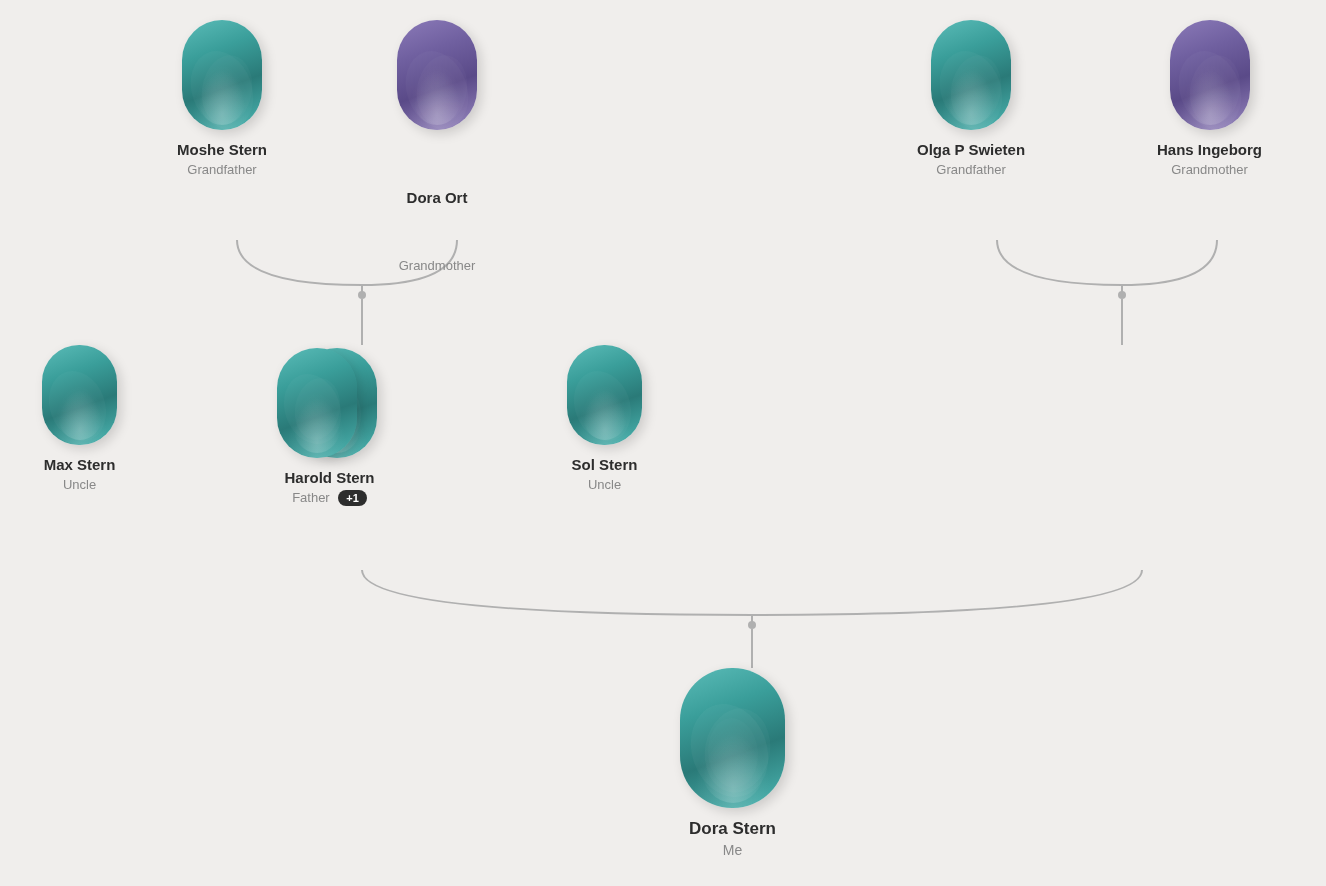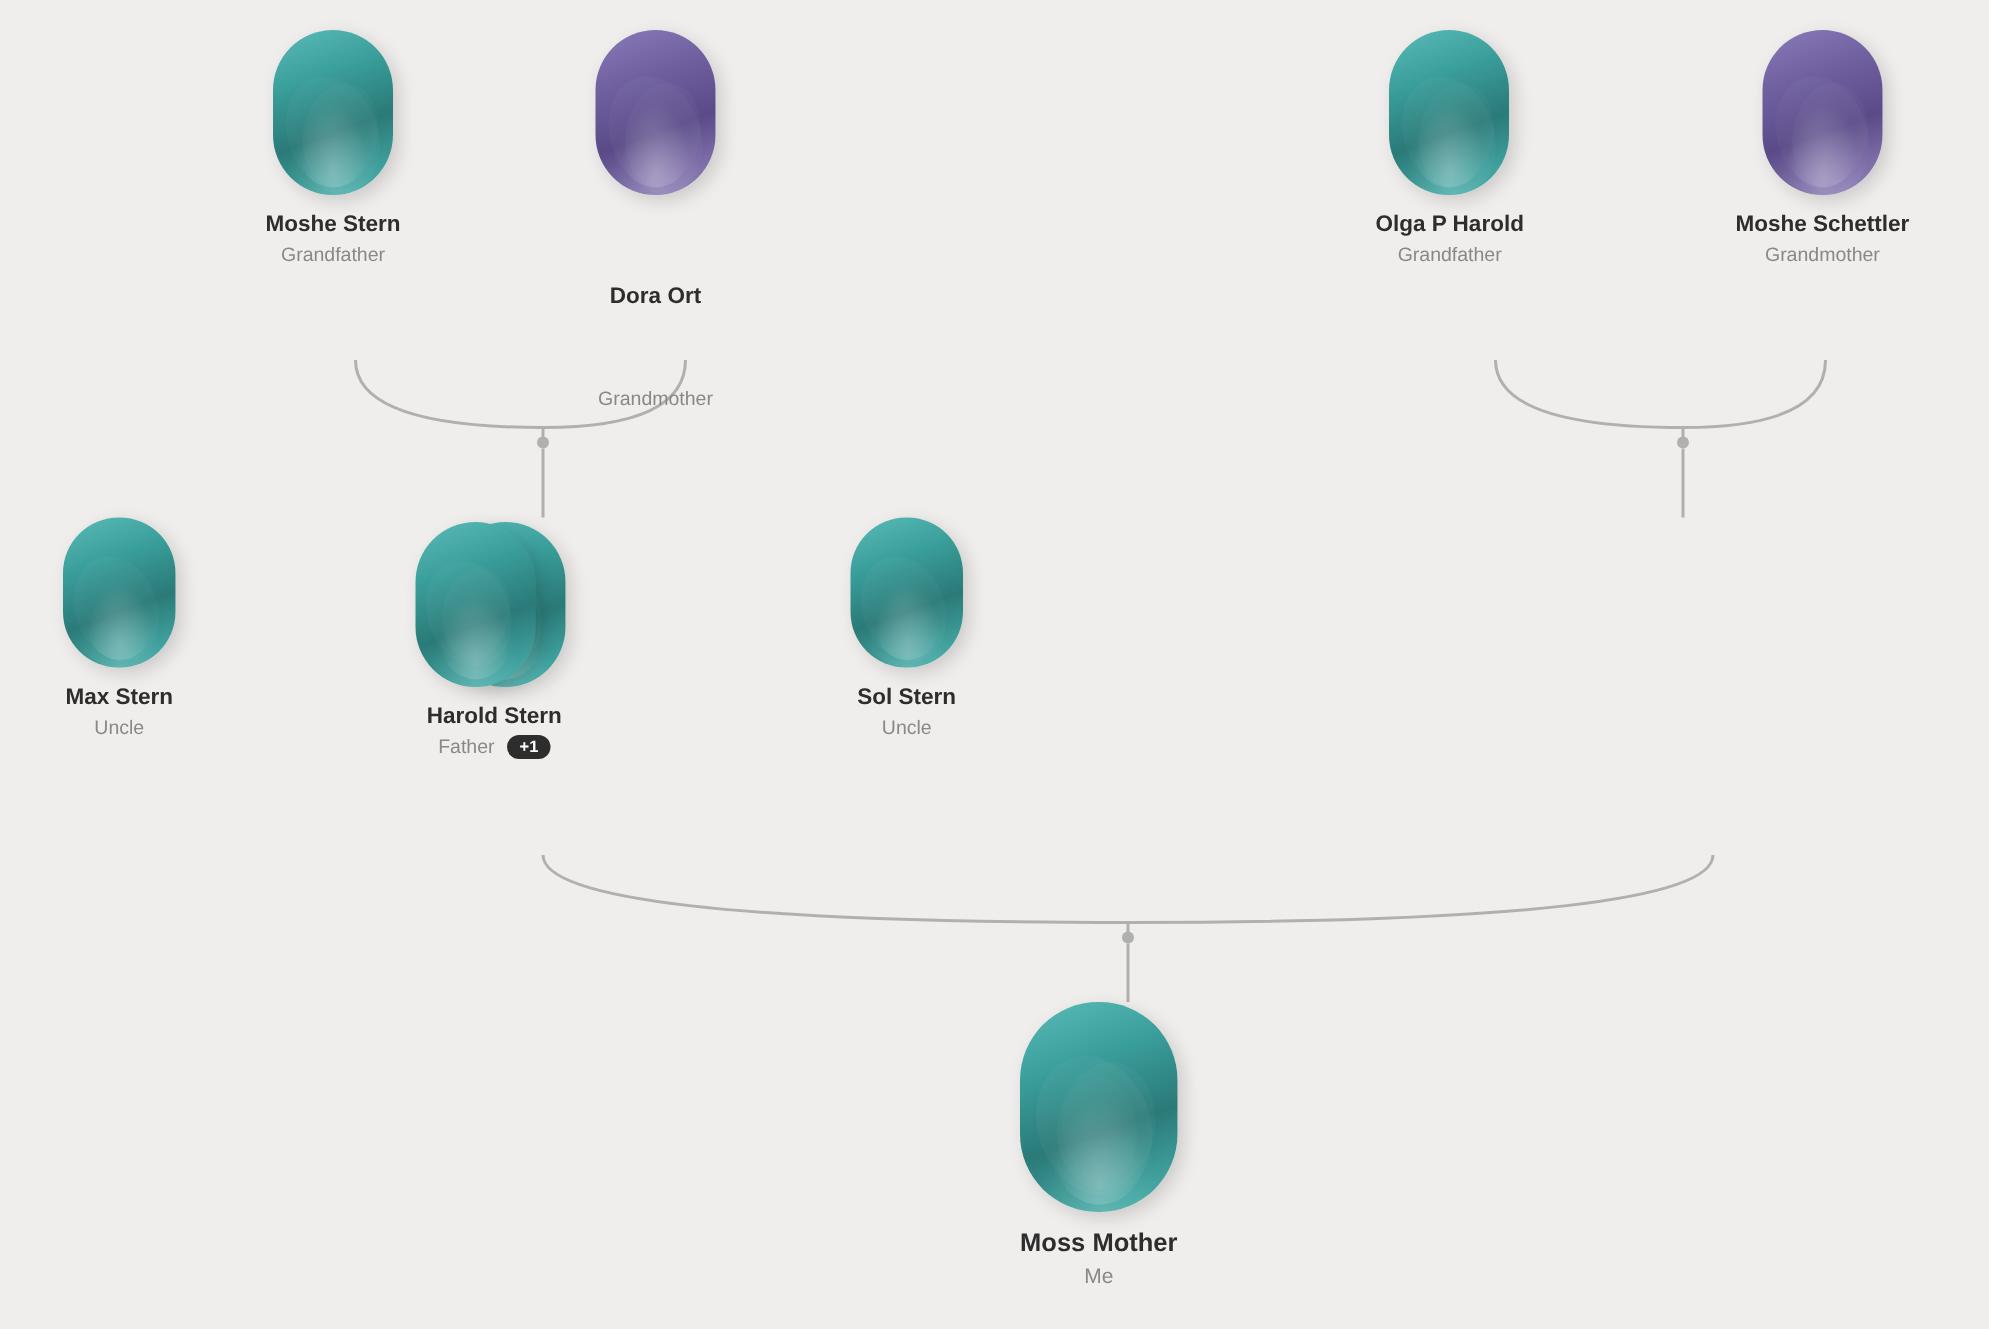--- a/index.html
+++ b/index.html
@@ -246,34 +246,34 @@
 
   <div class="person-node" style="left:895px; top:20px;">
     <div class="avatar">
       <div class="avatar-single teal-avatar">
         <div class="avatar-inner">
           <div class="avatar-petal" style="width:60px;height:80px;background:rgba(255,255,255,0.12);top:30px;left:10px;transform:rotate(-20deg);border-radius:50%;"></div>
           <div class="avatar-petal" style="width:50px;height:70px;background:rgba(255,255,255,0.1);top:35px;left:20px;transform:rotate(10deg);border-radius:50%;"></div>
         </div>
       </div>
     </div>
-    <div class="person-name">Olga P Harold</div>
+    <div class="person-name">Olga P Swieten</div>
     <div class="person-role">Grandfather</div>
   </div>
 
   <div class="person-node" style="left:1135px; top:20px;">
     <div class="avatar">
       <div class="avatar-single purple-avatar">
         <div class="avatar-inner">
           <div class="avatar-petal" style="width:60px;height:80px;background:rgba(255,255,255,0.12);top:30px;left:10px;transform:rotate(-20deg);border-radius:50%;"></div>
           <div class="avatar-petal" style="width:50px;height:70px;background:rgba(255,255,255,0.1);top:35px;left:20px;transform:rotate(10deg);border-radius:50%;"></div>
         </div>
       </div>
     </div>
-    <div class="person-name">Moshe Schettler</div>
+    <div class="person-name">Hans Ingeborg</div>
     <div class="person-role">Grandmother</div>
   </div>
 
   <div class="person-node" style="left:20px; top:345px;">
     <div class="avatar">
       <div class="avatar-single teal-avatar" style="width:75px;height:100px;border-radius:37px;">
         <div class="avatar-inner">
           <div class="avatar-petal" style="width:55px;height:72px;background:rgba(255,255,255,0.12);top:25px;left:8px;transform:rotate(-20deg);border-radius:50%;"></div>
         </div>
       </div>
@@ -321,17 +321,17 @@
   <div class="person-node" style="left:658px; top:668px;">
     <div class="avatar avatar-large">
       <div class="avatar-single teal-avatar" style="width:105px;height:140px;border-radius:52px;">
         <div class="avatar-inner">
           <div class="avatar-petal" style="width:75px;height:95px;background:rgba(255,255,255,0.15);top:35px;left:12px;transform:rotate(-20deg);border-radius:50%;"></div>
           <div class="avatar-petal" style="width:65px;height:85px;background:rgba(255,255,255,0.12);top:40px;left:25px;transform:rotate(10deg);border-radius:50%;"></div>
           <div class="avatar-petal" style="width:50px;height:70px;background:rgba(255,255,255,0.08);top:50px;left:28px;transform:rotate(-5deg);border-radius:50%;"></div>
         </div>
       </div>
     </div>
-    <div class="person-name" style="font-size:17px;">Moss Mother</div>
+    <div class="person-name" style="font-size:17px;">Dora Stern</div>
     <div class="person-role" style="font-size:14px;">Me</div>
   </div>
 
 </div>
 
 </body></html>

